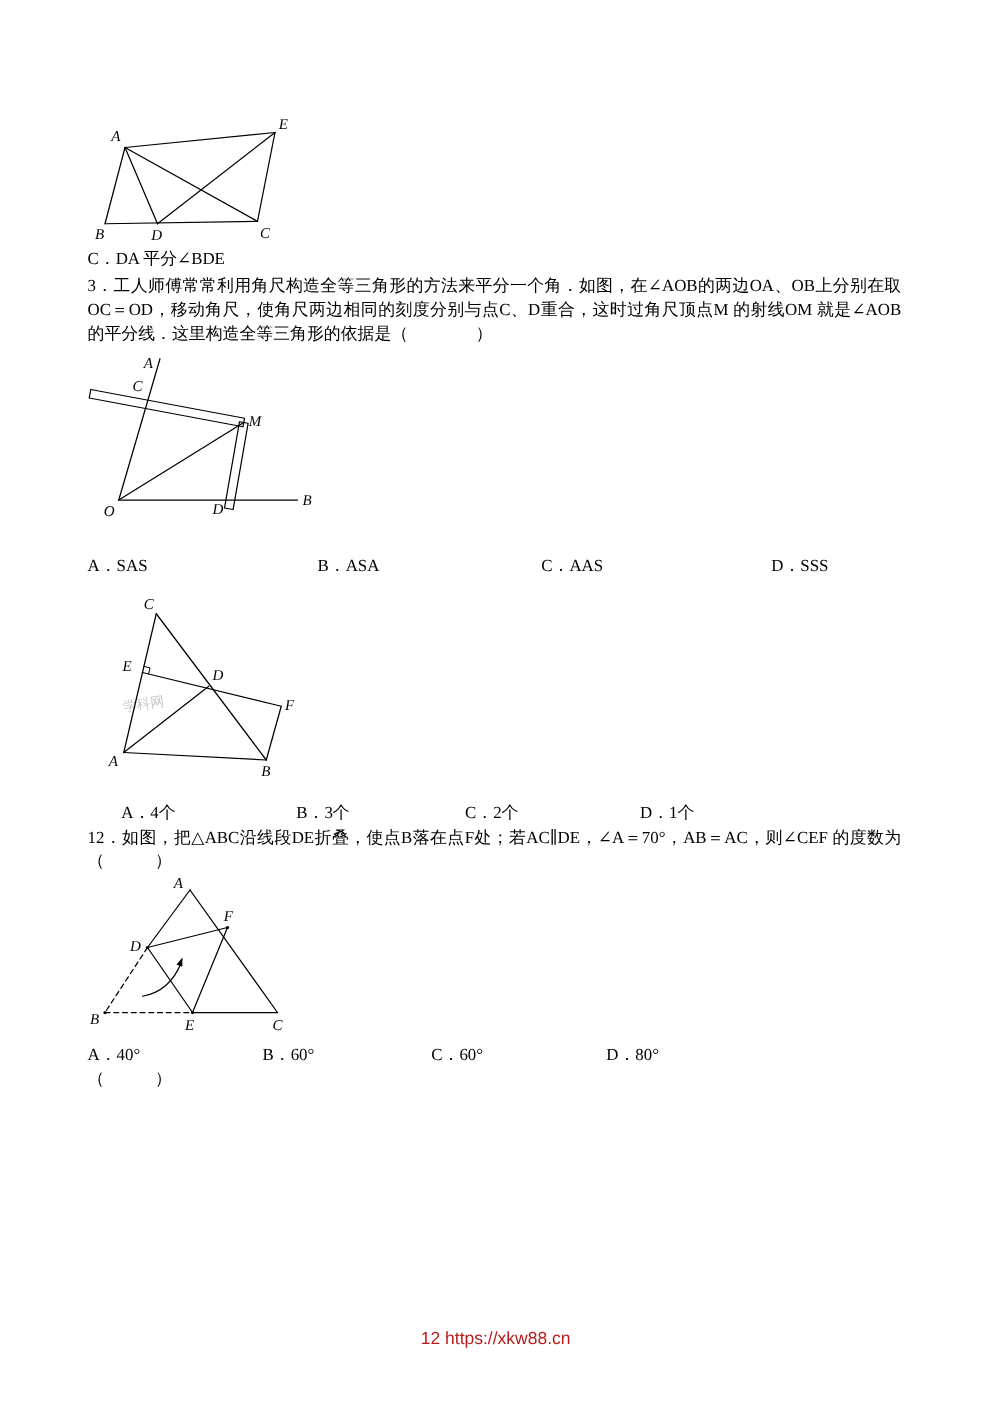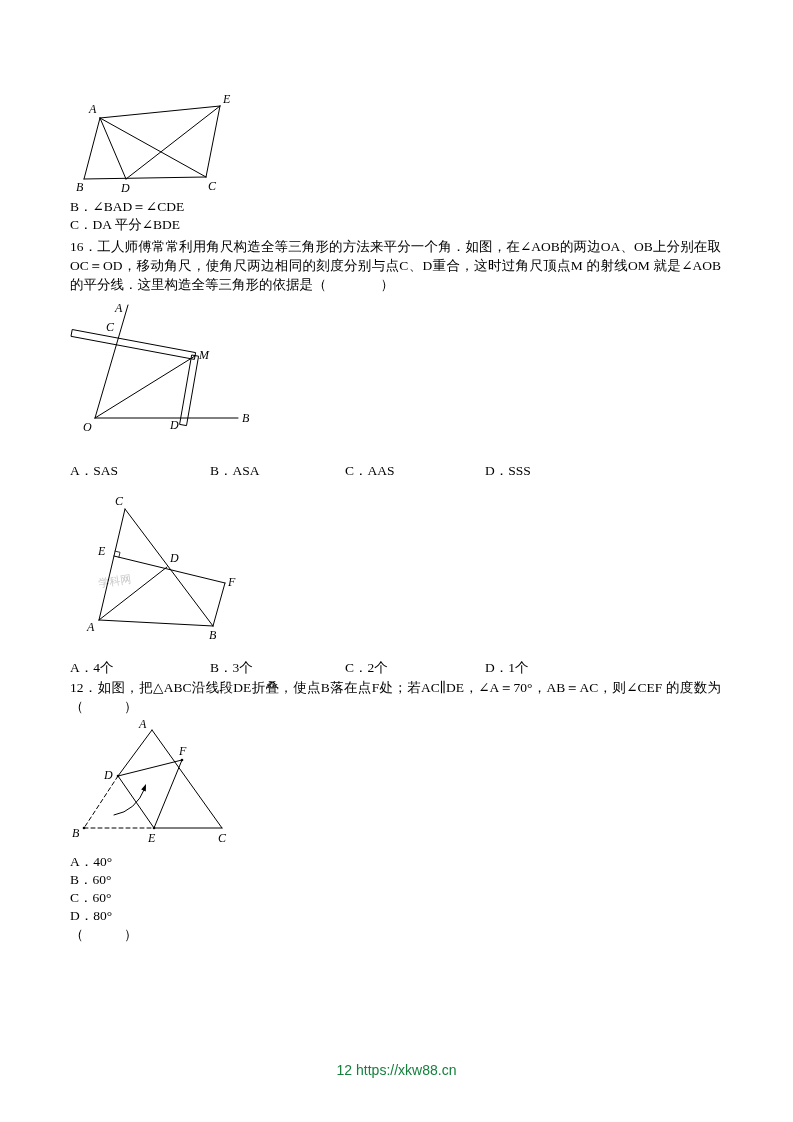--- a/index.html
+++ b/index.html
@@ -31,27 +31,27 @@
   }
   svg text.wm { font-style:normal; font-size:11px; fill:#c9c9c9; }
   svg circle.dot { fill:#000; stroke:none; }
   .fig1 { margin-top:93px; }
   .fig2 { margin-top:7px; }
   .fig3 { margin-top:15px; margin-left:15px; }
   .fig4 { margin-top:2px; margin-left:2px; }
   .q10p { margin-top:3px; }
   .q11p { margin-top:4px; }
   .q12p { margin-top:1px; }
-  .row-sas { margin-top:26px; }
-  .row-cnt { margin-top:16px; }
-  .row-deg { margin-top:5px;flex-direction:column; }
+  .row-sas { margin-top:26px;gap:44px; }
+  .row-cnt { margin-top:16px;margin-left:27px; }
+  .row-deg { margin-top:5px; }
   .footer {
     position:absolute; left:0; top:1062px; width:793px;
     text-align:center; font-family:"Liberation Sans","DejaVu Sans",sans-serif;
-    font-size:14px; color:#15803d;
+    font-size:14px; color:#b91c1c;
   }
 </style>
 </head>
 <body>
 
 <div class="page">
   <div class="content">
 
     <svg class="fig1" width="200" height="105" viewBox="0 0 200 105">
       <g>
@@ -65,24 +65,23 @@
       </g>
       <g>
         <text x="19" y="20">A</text>
         <text x="153" y="10">E</text>
         <text x="6" y="98">B</text>
         <text x="51" y="99">D</text>
         <text x="138" y="97">C</text>
       </g>
     </svg>
 
-    <div class="opt-line">B．∠BAD＝∠CDE</div>
     <div class="opt-line">C．DA 平分∠BDE</div>
 
-    <div class="para q10p">16．工人师傅常常利用角尺构造全等三角形的方法来平分一个角．如图，在∠AOB的两边OA、OB上分别在取OC＝OD，移动角尺，使角尺两边相同的刻度分别与点C、D重合，这时过角尺顶点M 的射线OM 就是∠AOB 的平分线．这里构造全等三角形的依据是（　　　　）</div>
+    <div class="para q10p">3．工人师傅常常利用角尺构造全等三角形的方法来平分一个角．如图，在∠AOB的两边OA、OB上分别在取OC＝OD，移动角尺，使角尺两边相同的刻度分别与点C、D重合，这时过角尺顶点M 的射线OM 就是∠AOB 的平分线．这里构造全等三角形的依据是（　　　　）</div>
 
     <svg class="fig2" width="185" height="135" viewBox="0 0 185 135">
       <g>
         <line x1="25" y1="117" x2="168" y2="117"></line>
         <line x1="25" y1="117" x2="58" y2="4"></line>
         <line x1="25" y1="117" x2="125" y2="55"></line>
         <polygon points="2.6,28.6 125.6,51.6 124.4,58.4 1.4,35.4"></polygon>
         <polygon points="128.5,55.6 116.5,124.6 109.6,123.4 121.6,54.4"></polygon>
       </g>
       <g>

